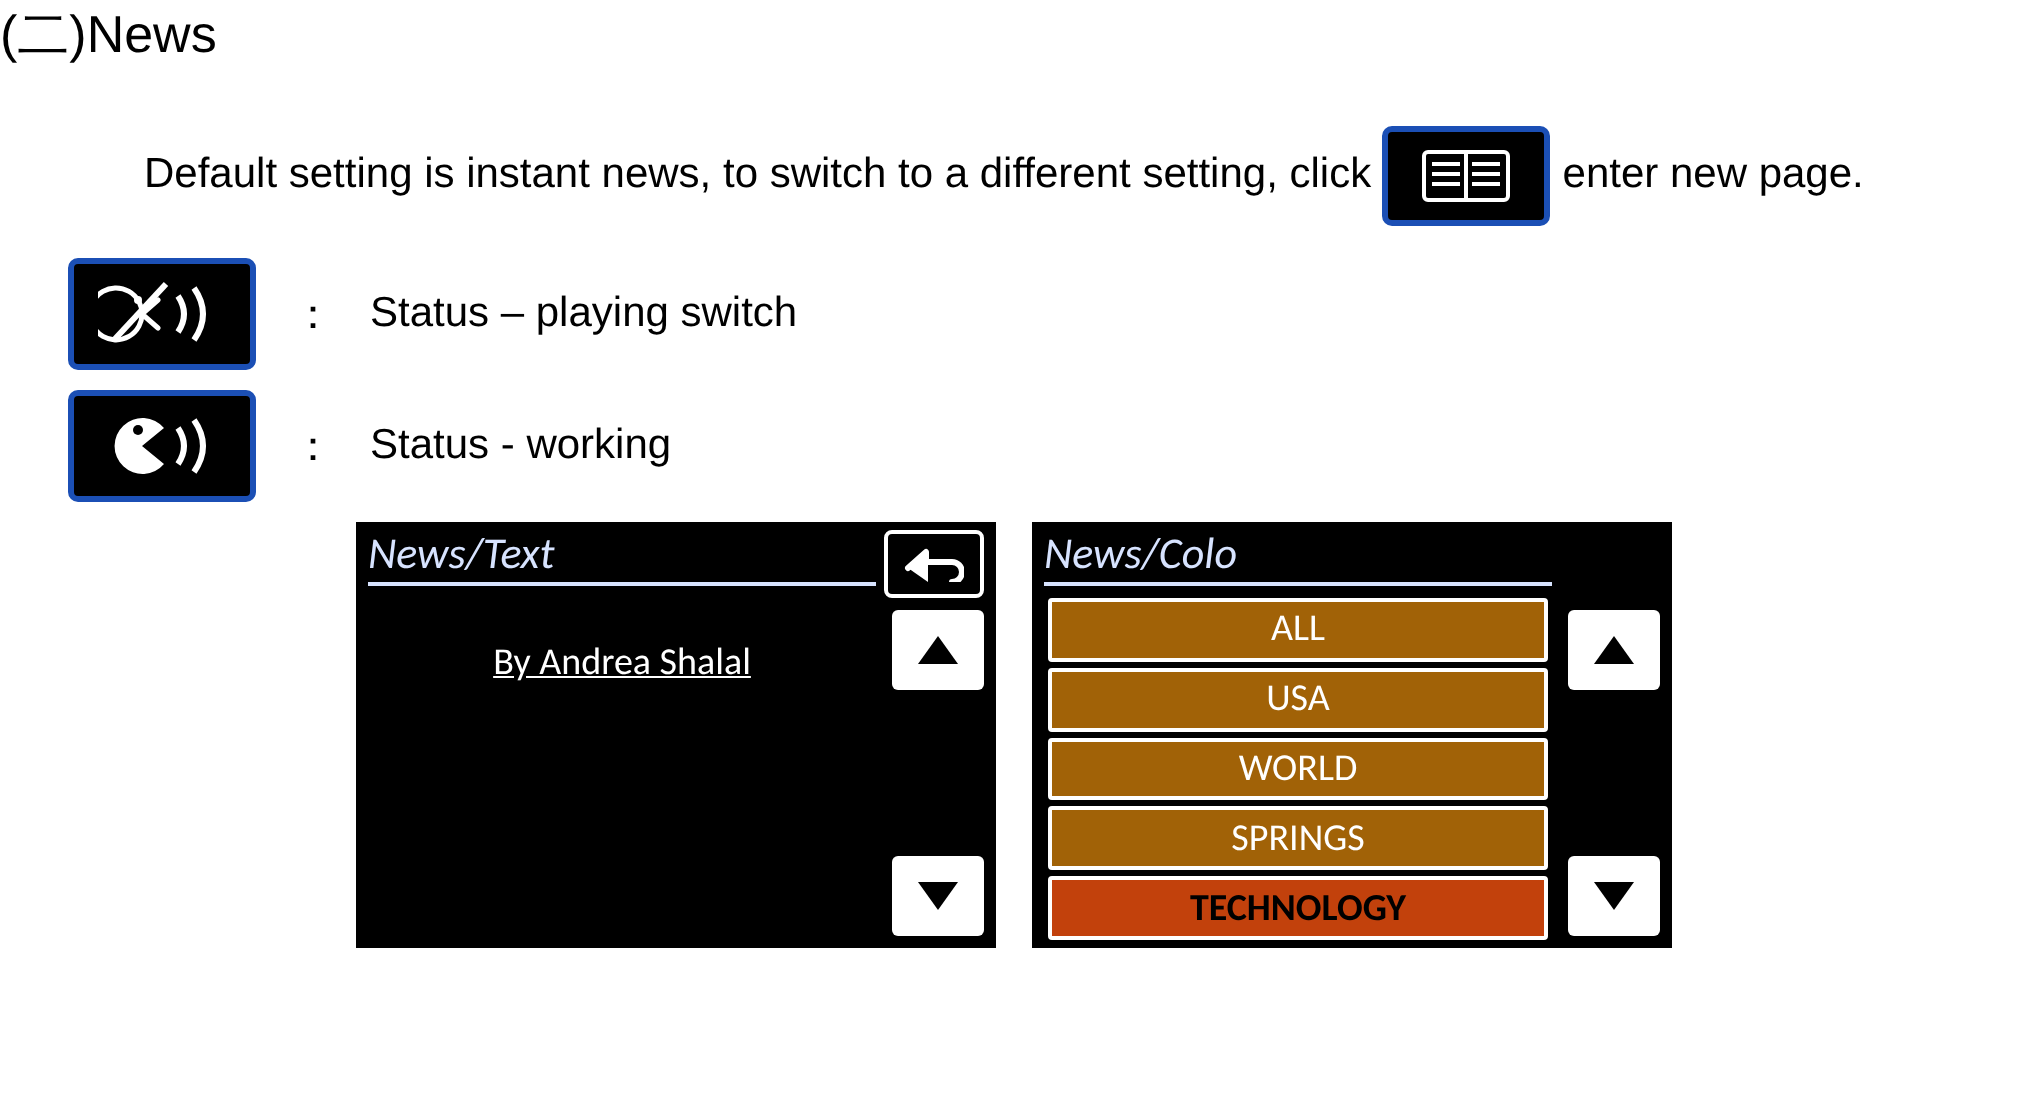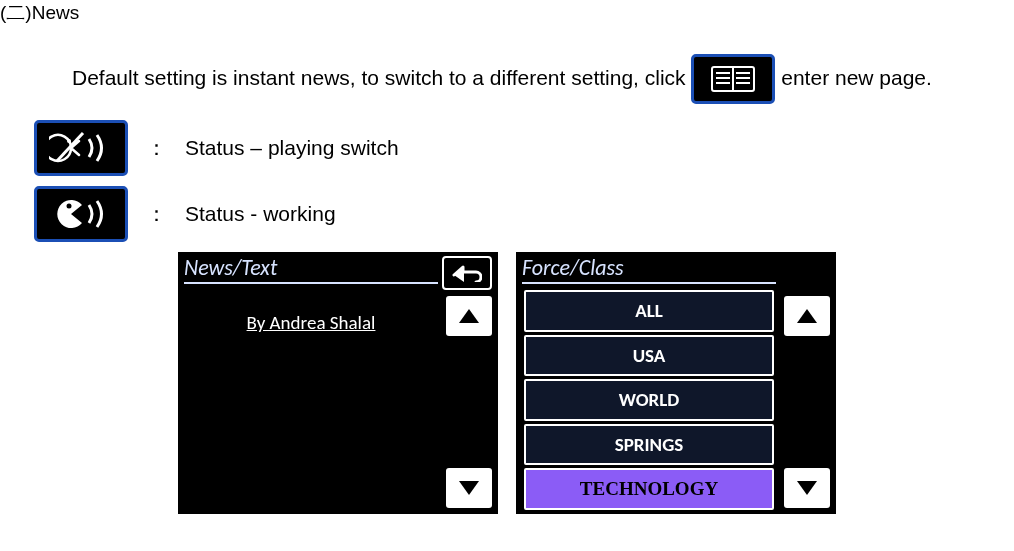--- a/index.html
+++ b/index.html
@@ -8,21 +8,21 @@
     background: #ffffff;
     font-family: Arial, Helvetica, sans-serif;
     font-size: 20px;
     color: #000;
     width: 1014px;
   }
   .page {
     padding: 0 0 10px 0;
   }
   .section-title {
-    font-size: 19px;
+    font-size: 26px;
     margin: 0 0 28px 0;
   }
   .para {
     font-size: 21px;
     line-height: 2.2;
     margin: 16px;
   }
   .indent {
     display: inline-block;
     width: 56px;
@@ -52,21 +52,21 @@
   .colon { font-family: "Microsoft JhengHei", Arial, sans-serif; }
 
   
   .screens {
     display: flex;
     gap: 18px;
     margin: 8px 0 0 178px;
   }
   .device-screen {
     width: 320px;
-    height: 262px;
+    height: 213px;
     background: #000;
     position: relative;
     font-family: Calibri, Arial, sans-serif;
   }
   .ds-header {
     position: absolute;
     left: 6px;
     top: 2px;
     font-size: 22px;
     color: #d7e3ff;
@@ -134,36 +134,34 @@
     left: 8px;
     top: 38px;
     right: 62px;
     bottom: 4px;
     display: flex;
     flex-direction: column;
     gap: 3px;
   }
   .ds-list-item {
     flex: 1;
-    background: #0f172a;
+    background: #a16207;
     border: 2px solid #fff;
     border-radius: 2px;
     color: #fff;
     font-size: 19px;
     display: flex;
     align-items: center;
     justify-content: center;
     font-family: Calibri, Arial, sans-serif;
-    font-weight: bold;
   }
   .ds-list-item.selected {
-    background: #8b5cf6;
+    background: #c2410c;
     color: #000;
     font-weight: bold;
-    font-family: Liberation Serif, serif;
   }
 </style>
 </head>
 <body>
 
 <div class="page">
 
   <div class="section-title">(二)News</div>
 
   <p class="para">
@@ -235,21 +233,21 @@
         <svg width="24" height="18" viewBox="0 0 24 18">
           <polygon points="2,2 22,2 12,16" fill="#000"></polygon>
         </svg>
       </div>
       <div class="ds-body-text">
         <span class="first-line">By Andrea Shalal</span>
       </div>
     </div>
 
     <div class="device-screen">
-      <div class="ds-header">Force/Class</div>
+      <div class="ds-header">News/Colo</div>
       <div class="ds-header-line"></div>
       <div class="ds-arrow-btn ds-arrow-up">
         <svg width="24" height="18" viewBox="0 0 24 18">
           <polygon points="12,2 22,16 2,16" fill="#000"></polygon>
         </svg>
       </div>
       <div class="ds-arrow-btn ds-arrow-down">
         <svg width="24" height="18" viewBox="0 0 24 18">
           <polygon points="2,2 22,2 12,16" fill="#000"></polygon>
         </svg>

